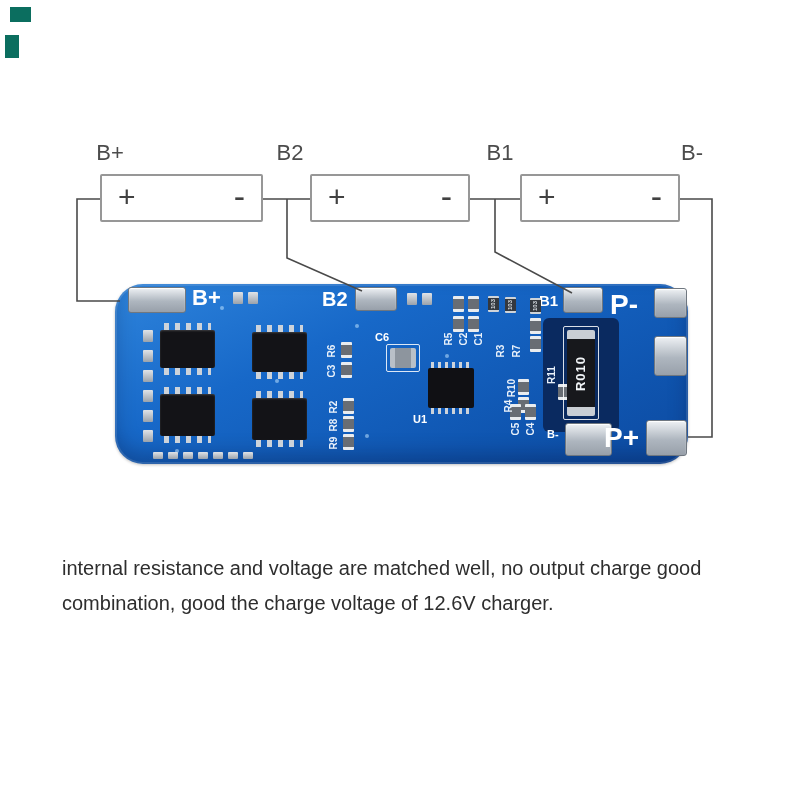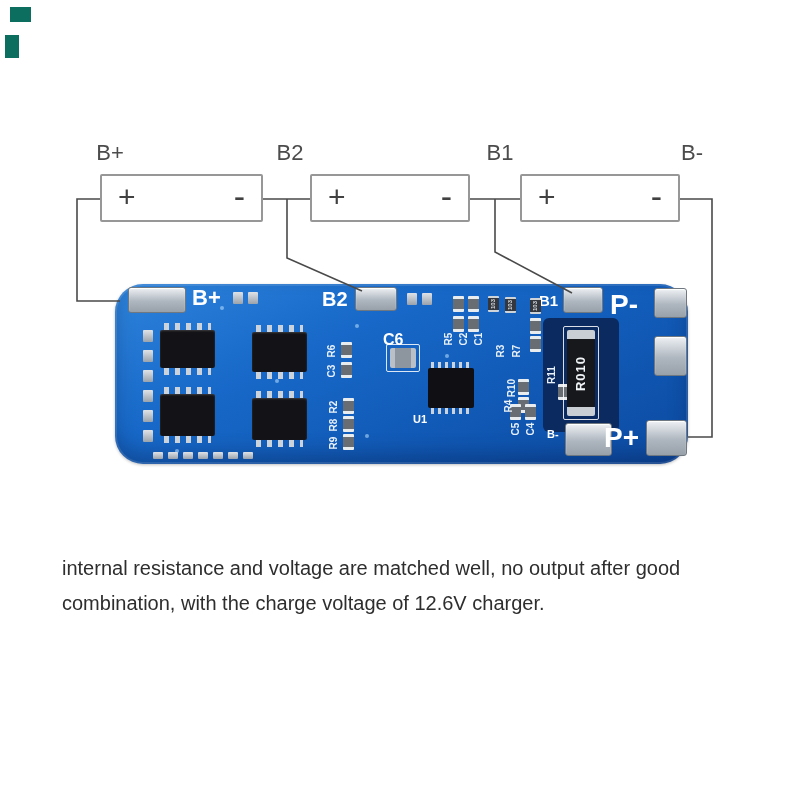--- a/index.html
+++ b/index.html
@@ -98,21 +98,21 @@
     <div class="ic" style="left:45px;top:46px;width:55px;height:38px"></div>
     <div class="ic" style="left:137px;top:48px;width:55px;height:40px"></div>
     <div class="ic" style="left:45px;top:110px;width:55px;height:42px"></div>
     <div class="ic" style="left:137px;top:114px;width:55px;height:42px"></div>
 
     <div class="u1" style="left:313px;top:84px;width:46px;height:40px"></div>
     <span class="silk" style="left:298px;top:130px;font-size:11px">U1</span>
 
     <div class="silkbox" style="left:271px;top:60px;width:34px;height:28px"></div>
     <div class="cap" style="left:275px;top:64px;width:26px;height:20px"></div>
-    <span class="silk" style="left:268px;top:48px;font-size:16px">C6</span>
+    <span class="silk" style="left:260px;top:48px;font-size:11px">C6</span>
 
     <div class="smd" style="left:338px;top:12px"></div>
     <div class="smd" style="left:338px;top:32px"></div>
     <div class="smd" style="left:353px;top:12px"></div>
     <div class="smd" style="left:353px;top:32px"></div>
     <div class="smd dark" style="left:373px;top:12px">
         <span>103</span>
       </div>
     <div class="smd dark" style="left:390px;top:13px">
         <span>103</span>
@@ -192,17 +192,17 @@
   <div class="battery" style="left:310px;width:160px">
     <span class="sign p">+</span>
     <span class="sign m">-</span>
   </div>
   <div class="battery" style="left:520px;width:160px">
     <span class="sign p">+</span>
     <span class="sign m">-</span>
   </div>
 
   <div class="caption">
-    <div>internal resistance and voltage are matched well, no output after good</div>
-    <div>combination, with the charge voltage of 12.6V charger.</div>
+    <div>internal resistance and voltage are matched well, no output charge good</div>
+    <div>combination, good the charge voltage of 12.6V charger.</div>
   </div>
 
 </div>
 
 </body></html>

